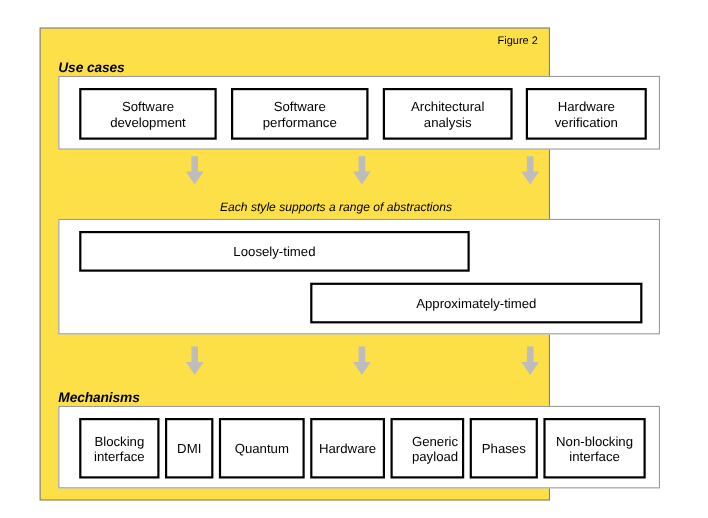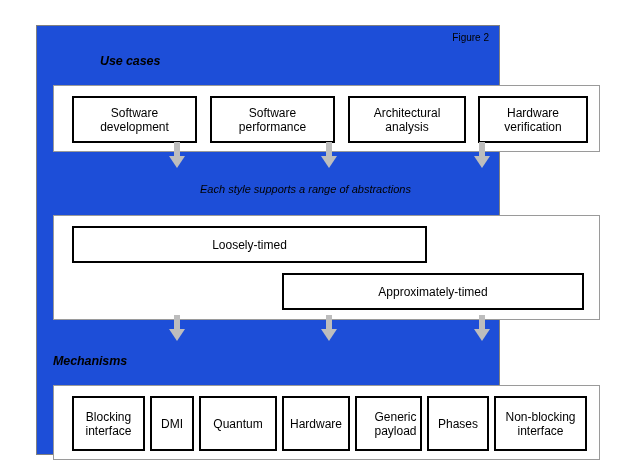--- a/index.html
+++ b/index.html
@@ -26,21 +26,21 @@
 
   
   .outer-frame {
     position: absolute;
     left: 36px;
     top: 25px;
     width: 464px;
     height: 430px;
     border: 1px solid #808080;
     box-sizing: border-box;
-    background: #1d4ed8;
+    background: #fde047;
   }
 
   .figure-label {
     position: absolute;
     right: 10px;
     top: 6px;
     font-size: 10px;
     line-height: 12px;
     color: #000000;
     white-space: nowrap;
@@ -63,21 +63,20 @@
     line-height: 13px;
     white-space: nowrap;
   }
 
   
   .group-box {
     position: absolute;
     border: 1px solid #9a9a9a;
     box-sizing: border-box;
     background: #ffffff;
-    margin-top: 16px;
   }
 
   
   .node-box {
     position: absolute;
     border: 2px solid #000000;
     box-sizing: border-box;
     background: #ffffff;
     display: flex;
     align-items: center;
@@ -119,21 +118,21 @@
 </style>
 </head>
 <body>
 
 <div id="figure-root">
 
   <div class="outer-frame">
 
     <div class="figure-label">Figure 2</div>
 
-    <div class="section-heading" style="left:16px; top:28px;margin-left:47px;">Use cases</div>
+    <div class="section-heading" style="left:16px; top:28px;">Use cases</div>
 
     <div class="group-box" style="left:16px; top:43px; width:547px; height:67px;">
 
       <div class="node-box" style="left:18px; top:10px; width:125px; height:47px;">
         <span class="node-label">Software
 development</span>
       </div>
 
       <div class="node-box" style="left:156px; top:10px; width:125px; height:47px;">
         <span class="node-label">Software

